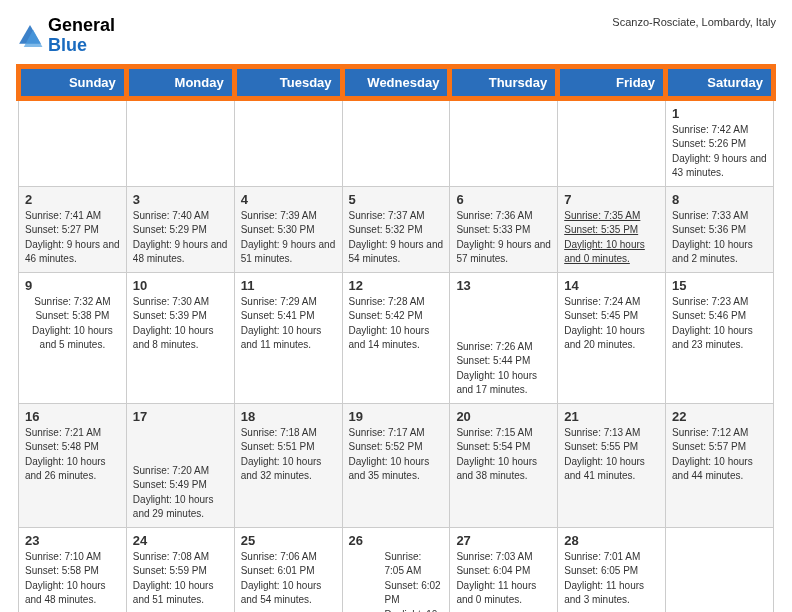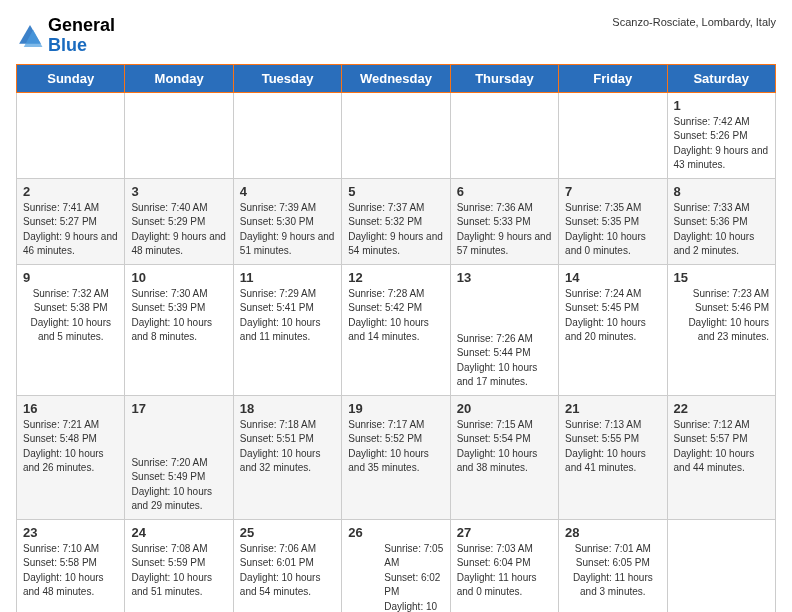--- a/index.html
+++ b/index.html
@@ -45,25 +45,25 @@
       color: #333;
     }
     .calendar {
       width: 100%;
       border-collapse: collapse;
       border: 1px solid #ccc;
     }
     .calendar th {
       background: #2a6ebb;
       color: white;
-      text-align: center;
+      text-align: right;
       padding: 6px 8px;
       font-size: 13px;
       font-weight: bold;
-      border: 1px solid #f97316;
+      border: 5px solid #f97316;
     }
     .calendar td {
       vertical-align: top;
       padding: 5px 6px;
       border: 1px solid #ccc;
       width: calc(100% / 7);
       min-height: 80px;
       font-size: 11px;
       color: #333;
       background: #fff;
@@ -158,21 +158,21 @@
 Daylight: 9 hours and 54 minutes.</div>
         </td>
         <td>
           <span class="day-number">6</span>
           <div class="day-info" style="white-space: pre-line;">Sunrise: 7:36 AM
 Sunset: 5:33 PM
 Daylight: 9 hours and 57 minutes.</div>
         </td>
         <td>
           <span class="day-number">7</span>
-          <div class="day-info" style="white-space: pre-line;">Sunrise: 7:35 AM
+          <div class="day-info" style="white-space: pre-line; text-decoration: underline;">Sunrise: 7:35 AM
 Sunset: 5:35 PM
 Daylight: 10 hours and 0 minutes.</div>
         </td>
         <td>
           <span class="day-number">8</span>
           <div class="day-info" style="white-space: pre-line;">Sunrise: 7:33 AM
 Sunset: 5:36 PM
 Daylight: 10 hours and 2 minutes.</div>
         </td>
       </tr>
@@ -208,21 +208,21 @@
 Daylight: 10 hours and 17 minutes.</div>
         </td>
         <td>
           <span class="day-number">14</span>
           <div class="day-info" style="white-space: pre-line;">Sunrise: 7:24 AM
 Sunset: 5:45 PM
 Daylight: 10 hours and 20 minutes.</div>
         </td>
         <td>
           <span class="day-number">15</span>
-          <div class="day-info" style="white-space: pre-line; text-align: right;">Sunrise: 7:23 AM
+          <div class="day-info" style="white-space: pre-line;">Sunrise: 7:23 AM
 Sunset: 5:46 PM
 Daylight: 10 hours and 23 minutes.</div>
         </td>
       </tr>
       <tr>
         <td>
           <span class="day-number">16</span>
           <div class="day-info" style="white-space: pre-line;">Sunrise: 7:21 AM
 Sunset: 5:48 PM
 Daylight: 10 hours and 26 minutes.</div>
@@ -290,20 +290,20 @@
 Daylight: 10 hours and 57 minutes.</div>
         </td>
         <td>
           <span class="day-number">27</span>
           <div class="day-info" style="white-space: pre-line;">Sunrise: 7:03 AM
 Sunset: 6:04 PM
 Daylight: 11 hours and 0 minutes.</div>
         </td>
         <td>
           <span class="day-number">28</span>
-          <div class="day-info" style="white-space: pre-line; text-align: center;">Sunrise: 7:01 AM
+          <div class="day-info" style="white-space: pre-line;">Sunrise: 7:01 AM
 Sunset: 6:05 PM
 Daylight: 11 hours and 3 minutes.</div>
         </td>
         <td class="empty-cell"></td>
       </tr>
     </tbody>
 </table>
 
 </body></html>

